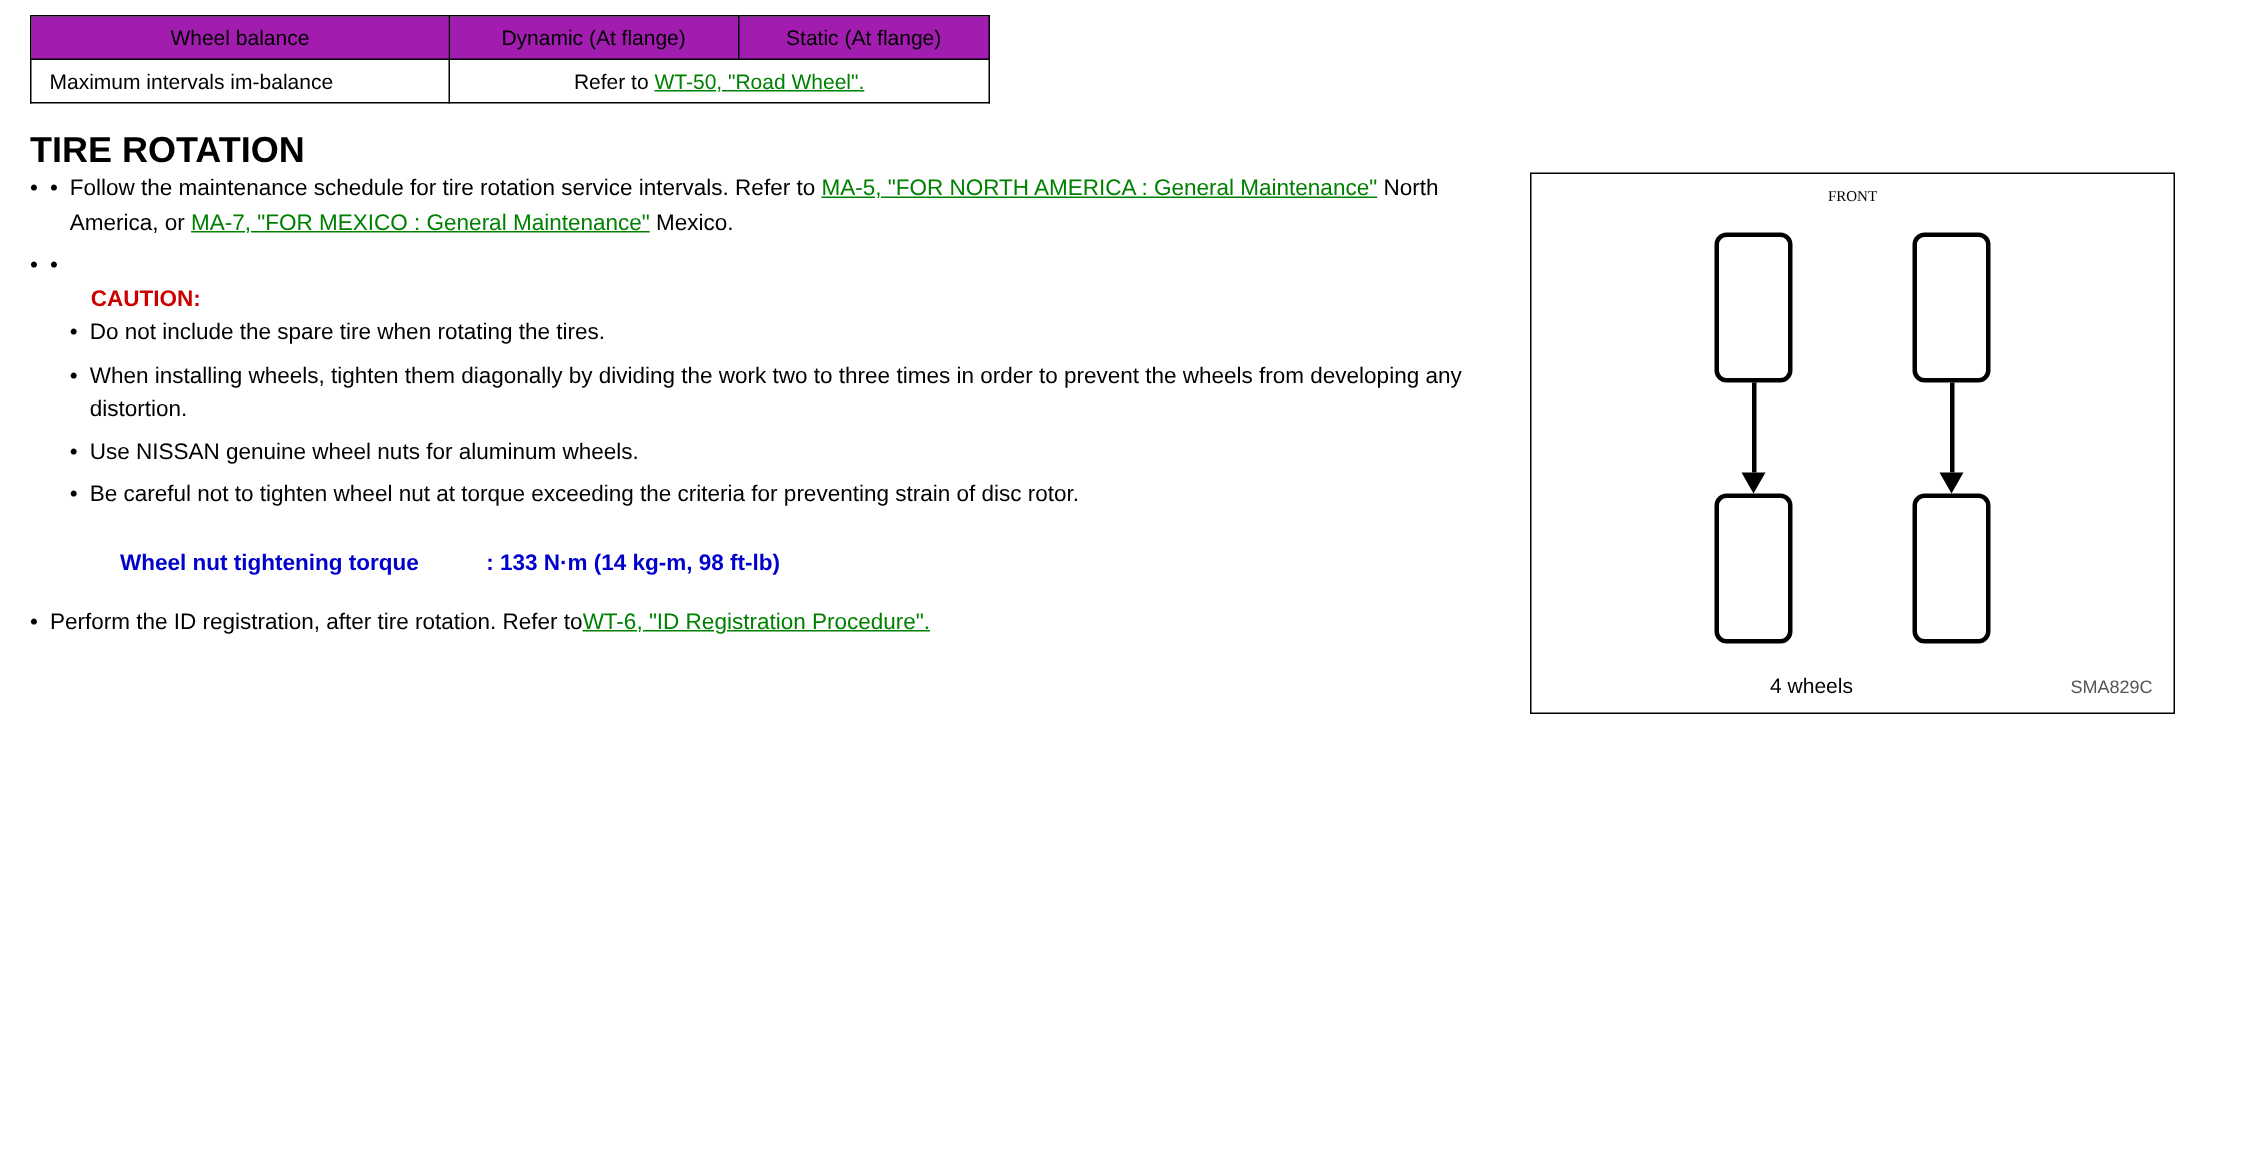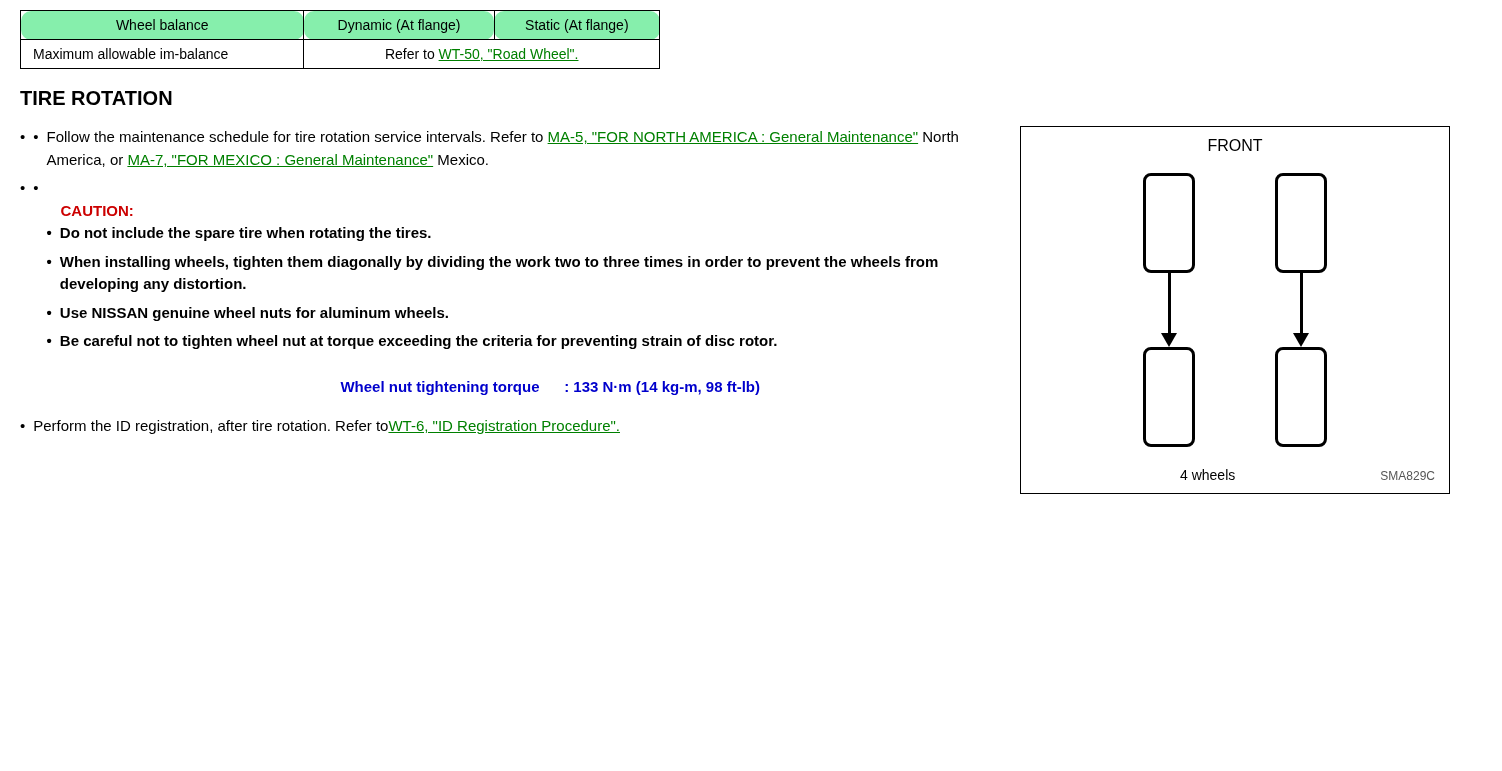--- a/index.html
+++ b/index.html
@@ -22,32 +22,31 @@
     }
     .wheel-balance-table th,
     .wheel-balance-table td {
       border: 1px solid #000;
       padding: 6px 12px;
       text-align: center;
       font-size: 14px;
     }
     .wheel-balance-table th {
       font-weight: normal;
-      background: #86efac;
-      border-radius: 10px;
+      background: #a21caf;
     }
     .wheel-balance-table td.left-cell {
       text-align: left;
     }
 
     
     .section-title {
-      font-size: 20px;
+      font-size: 24px;
       font-weight: bold;
-      margin-bottom: 16px;
+      margin-bottom: 0;
       margin-top: 4px;
     }
 
     
     .content-area {
       display: flex;
       align-items: flex-start;
       gap: 20px;
     }
 
@@ -91,38 +90,37 @@
     }
 
     .caution-list {
       list-style: none;
       padding: 0;
       margin-left: 16px;
     }
     .caution-list > li {
       display: flex;
       align-items: flex-start;
-      font-weight: bold;
+      font-weight: normal;
       margin-bottom: 6px;
       line-height: 1.5;
     }
     .caution-list > li::before {
       content: "•";
       margin-right: 8px;
       flex-shrink: 0;
     }
 
     
     .torque-box {
       margin: 16px 0 16px 60px;
       color: #0000cc;
       font-weight: bold;
       font-size: 15px;
       line-height: 1.6;
-      text-align: center;
     }
     .torque-label {
       display: inline-block;
       min-width: 240px;
     }
 
     
     .bottom-bullet {
       display: flex;
       align-items: flex-start;
@@ -141,23 +139,24 @@
       width: 430px;
       border: 1px solid #000;
       padding: 10px;
       flex-shrink: 0;
       position: relative;
       margin-top: 0;
     }
 
     .diagram-front-label {
       text-align: center;
-      font-size: 16px;
+      font-size: 10px;
       margin-bottom: 8px;
       font-weight: normal;
+      font-family: Liberation Serif, serif;
     }
 
     .diagram-wheels {
       display: flex;
       justify-content: center;
       gap: 80px;
       margin: 0 auto;
       padding: 10px 0;
     }
 
@@ -223,21 +222,21 @@
 <table class="wheel-balance-table">
   <thead>
     <tr>
       <th>Wheel balance</th>
       <th>Dynamic (At flange)</th>
       <th>Static (At flange)</th>
     </tr>
   </thead>
   <tbody>
     <tr>
-      <td class="left-cell">Maximum allowable im-balance</td>
+      <td class="left-cell">Maximum intervals im-balance</td>
       <td colspan="2">
         <span>Refer to </span><a href="#WT-50">WT-50, "Road Wheel".</a>
       </td>
     </tr>
   </tbody>
 </table>
 
 <div class="section-title">TIRE ROTATION</div>
 
 <div class="content-area">

